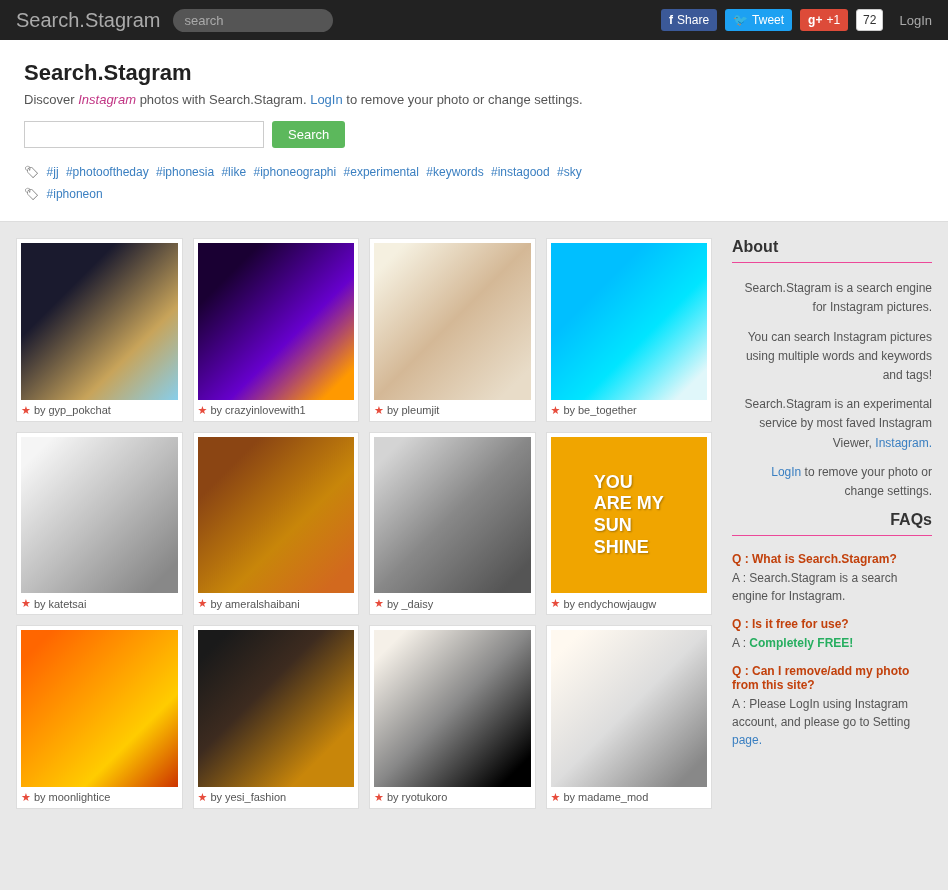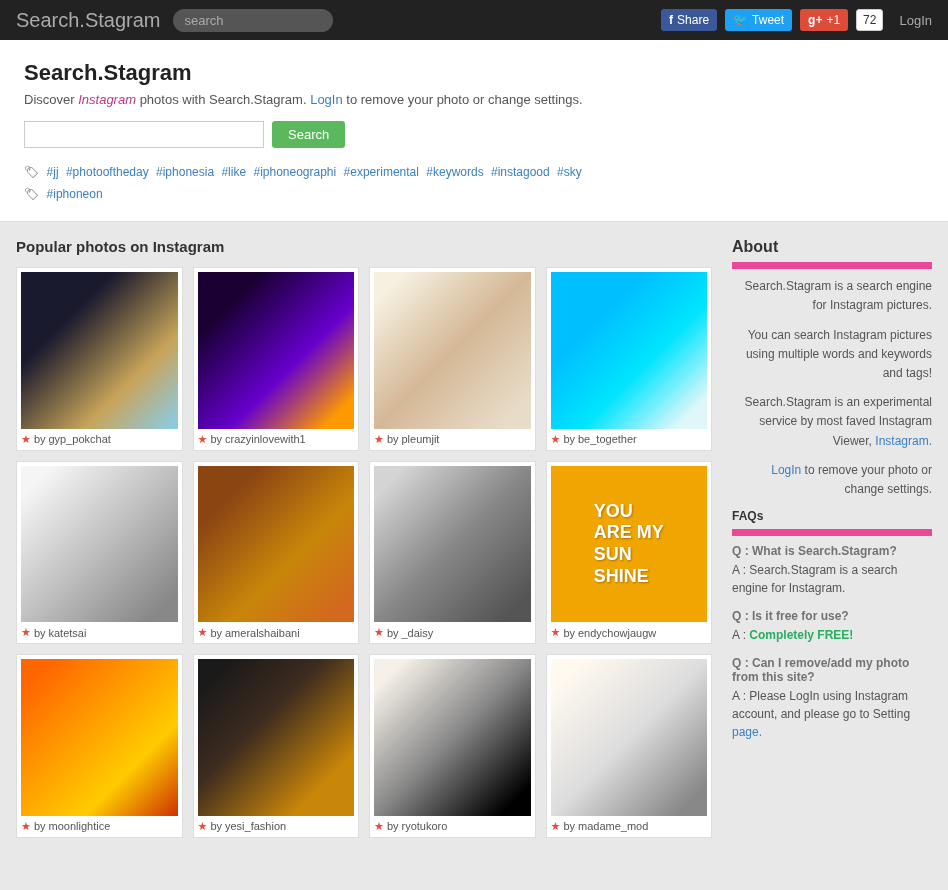--- a/index.html
+++ b/index.html
@@ -170,27 +170,27 @@
       justify-content: center;
       color: white;
       font-weight: bold;
       font-size: 18px;
       text-align: left;
       line-height: 1.2;
       text-shadow: 1px 1px 2px rgba(0,0,0,0.3);
     }
 
     
-    #sidebar h3 { font-size: 16px; font-weight: bold; color: #333; border-bottom: 7px solid #ec4899; padding-bottom: 6px; margin-bottom: 8px; }
+    #sidebar h3 { font-size: 16px; font-weight: bold; color: #333; border-bottom: 1px solid #ec4899; padding-bottom: 6px; margin-bottom: 16px; }
     #sidebar p { font-size: 12px; color: #555; line-height: 1.6; margin-bottom: 10px; text-align: right; }
     #sidebar a { color: #3a7fc1; text-decoration: none; }
     #sidebar .faq-section { margin-top: 10px; }
-    #sidebar .faq-section h3 { font-size: 12px; font-weight: bold; margin-top: 0; }
+    #sidebar .faq-section h3 { font-size: 16px; font-weight: bold; margin-top: 0; text-align: right; }
     .faq-item { margin-bottom: 12px; }
-    .faq-q { font-size: 12px; font-weight: bold; color: #737373; margin-bottom: 3px; }
+    .faq-q { font-size: 12px; font-weight: bold; color: #c2410c; margin-bottom: 3px; }
     .faq-a { font-size: 12px; color: #555; line-height: 1.5; }
     .faq-a .free { color: #27ae60; font-weight: bold; }
   </style>
 </head>
 <body>
 
 <div id="header">
   <div class="logo">
     <span>Search.</span><span>Stagram</span>
   </div>
@@ -238,21 +238,20 @@
     <a href="#">#instagood</a>
     <a href="#">#sky</a>
     <br>
     <span class="tag-icon">🏷</span>
     <a href="#">#iphoneon</a>
   </div>
 </div>
 
 <div id="main">
   <div id="content">
-    <h2>Popular photos on Instagram</h2>
     <div class="photo-grid">
 
       <div class="photo-item">
         <div class="photo-thumb p1"></div>
         <div class="photo-credit">
           <span class="star">★</span>
           <span>by</span>
           <span>gyp_pokchat</span>
         </div>
       </div>

